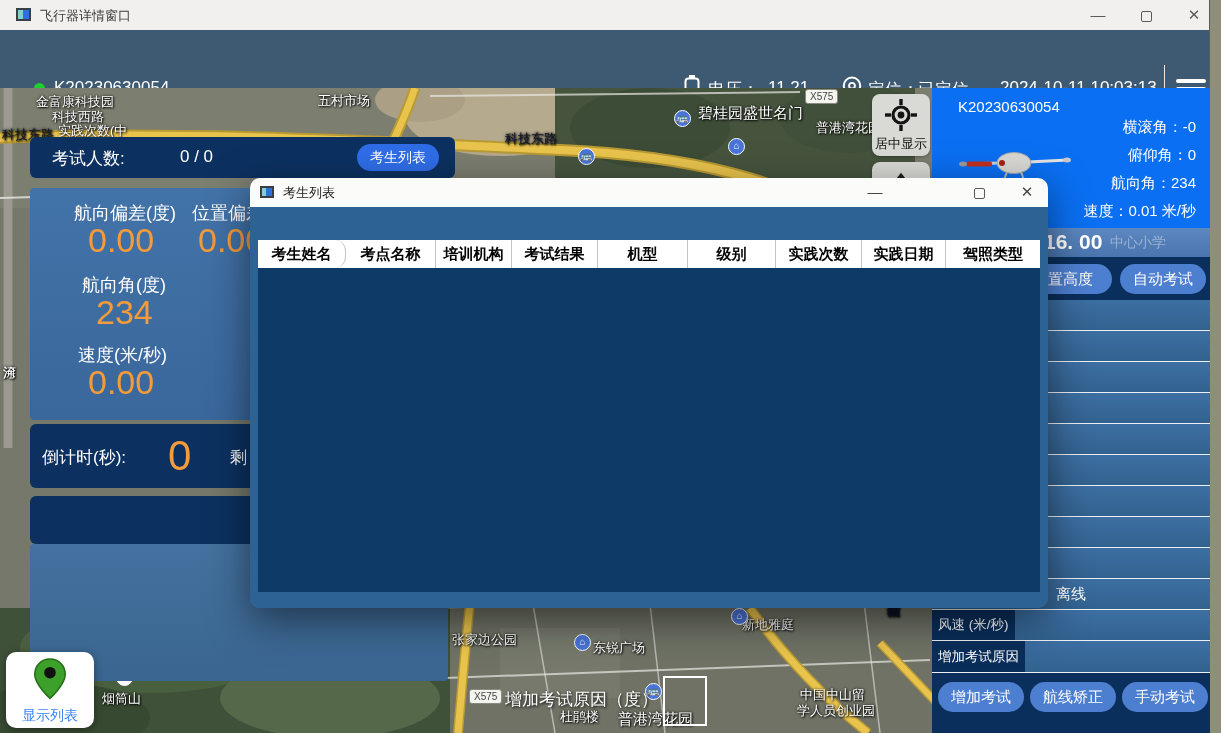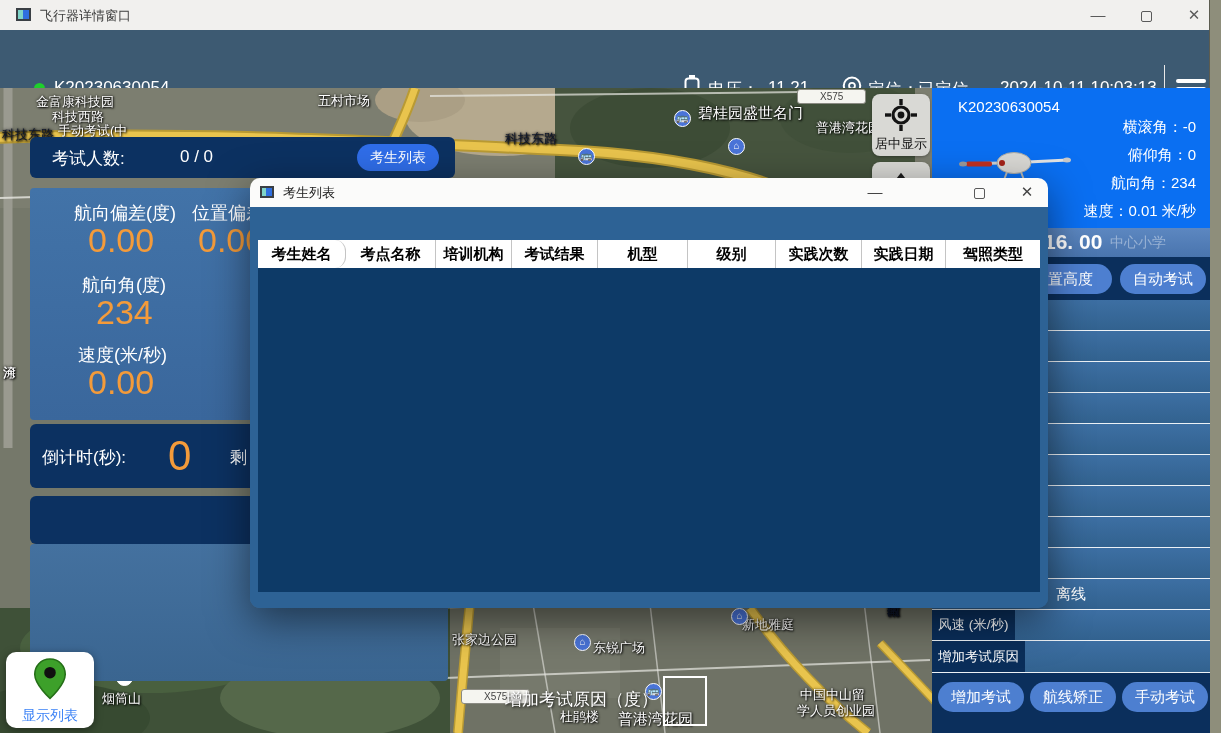--- a/index.html
+++ b/index.html
@@ -22,21 +22,21 @@
   #divider { position:absolute; left:1164px; top:35px; width:1px; height:48px; background:#e8e8e8; }
   #hamburger { position:absolute; left:1176px; top:49px; width:30px; height:20px; cursor:pointer; }
   #hamburger span { display:block; height:3.5px; background:#fff; border-radius:2px; margin-bottom:4.5px; }
 
   
   #map { position:absolute; left:0; top:88px; width:1210px; height:645px; overflow:hidden; cursor:grab; }
   .mlabel { position:absolute; color:#fff; font-size:13px; text-shadow:1px 1px 2px #000,0 0 3px #000; white-space:nowrap; }
   .mlabel.gold { color:#0f172a; }
   .mlabel.big { font-size:15px; }
   .mlabel.vert { writing-mode:vertical-rl; }
-  .badge { position:absolute; background:#f5f5f0; border:1.5px solid #8a8a82; border-radius:3px; color:#444; font-size:10px; padding:0 22px; line-height:13px; }
+  .badge { position:absolute; background:#f5f5f0; border:1.5px solid #8a8a82; border-radius:3px; color:#444; font-size:10px; padding:0 4px; line-height:13px;margin-left:8px; }
   .poi { position:absolute; width:17px; height:17px; border-radius:50%; background:#4a74d8; border:1.5px solid #fff; color:#fff; font-size:10px; text-align:center; line-height:14px; }
   .poi.mtn { background:#fff; color:#2f8f3f; font-size:11px; }
 
   
   .navy { background:#0c3161; border-radius:6px; }
   #lp-bar1 { position:absolute; left:30px; top:137px; width:425px; height:41px; color:#fff; font-size:17px; }
   #lp-bar1 .lbl { position:absolute; left:22px; top:10px; }
   #lp-bar1 .val { position:absolute; left:150px; top:10px; }
   #btn-candidates { position:absolute; left:327px; top:7px; width:82px; height:27px; background:#2f6de8; border:none; border-radius:14px; color:#fff; font-size:14px; cursor:pointer; }
   #lp-metrics { position:absolute; left:30px; top:188px; width:425px; height:232px; background:linear-gradient(#4273a8,#3a679c); border-radius:4px; color:#fff; }
@@ -175,21 +175,21 @@
           <path d="M1160,-5 C1100,40 1040,80 1005,120 C985,143 972,160 962,188" stroke-width="7"></path>
           <path d="M470,515 C465,560 462,600 458,645" stroke-width="7"></path>
           <path d="M750,520 C785,570 830,615 868,645" stroke-width="7"></path>
           <path d="M880,555 L965,645" stroke-width="6"></path>
         </g>
       </svg>
 
       
       <span class="mlabel" style="left:36px;top:5px;">金富康科技园</span>
       <span class="mlabel" style="left:52px;top:20px;">科技西路</span>
-      <span class="mlabel" style="left:58px;top:34px;">手动考试(中</span>
+      <span class="mlabel" style="left:58px;top:34px;">实践次数(中</span>
       <span class="mlabel" style="left:62px;top:48px;">山有限公司)</span>
       <span class="mlabel" style="left:318px;top:4px;">五村市场</span>
       <span class="mlabel gold" style="left:2px;top:38px;">科技东路</span>
       <span class="mlabel gold" style="left:505px;top:42px;">科技东路</span>
       <span class="mlabel big" style="left:698px;top:16px;">碧桂园盛世名门</span>
       <span class="mlabel" style="left:816px;top:31px;">普港湾花园</span>
       <span class="mlabel" style="left:102px;top:602px;">烟筒山</span>
       <span class="mlabel" style="left:452px;top:543px;">张家边公园</span>
       <span class="mlabel" style="left:593px;top:551px;">东锐广场</span>
       <span class="mlabel" style="left:742px;top:528px;">新地雅庭</span>

